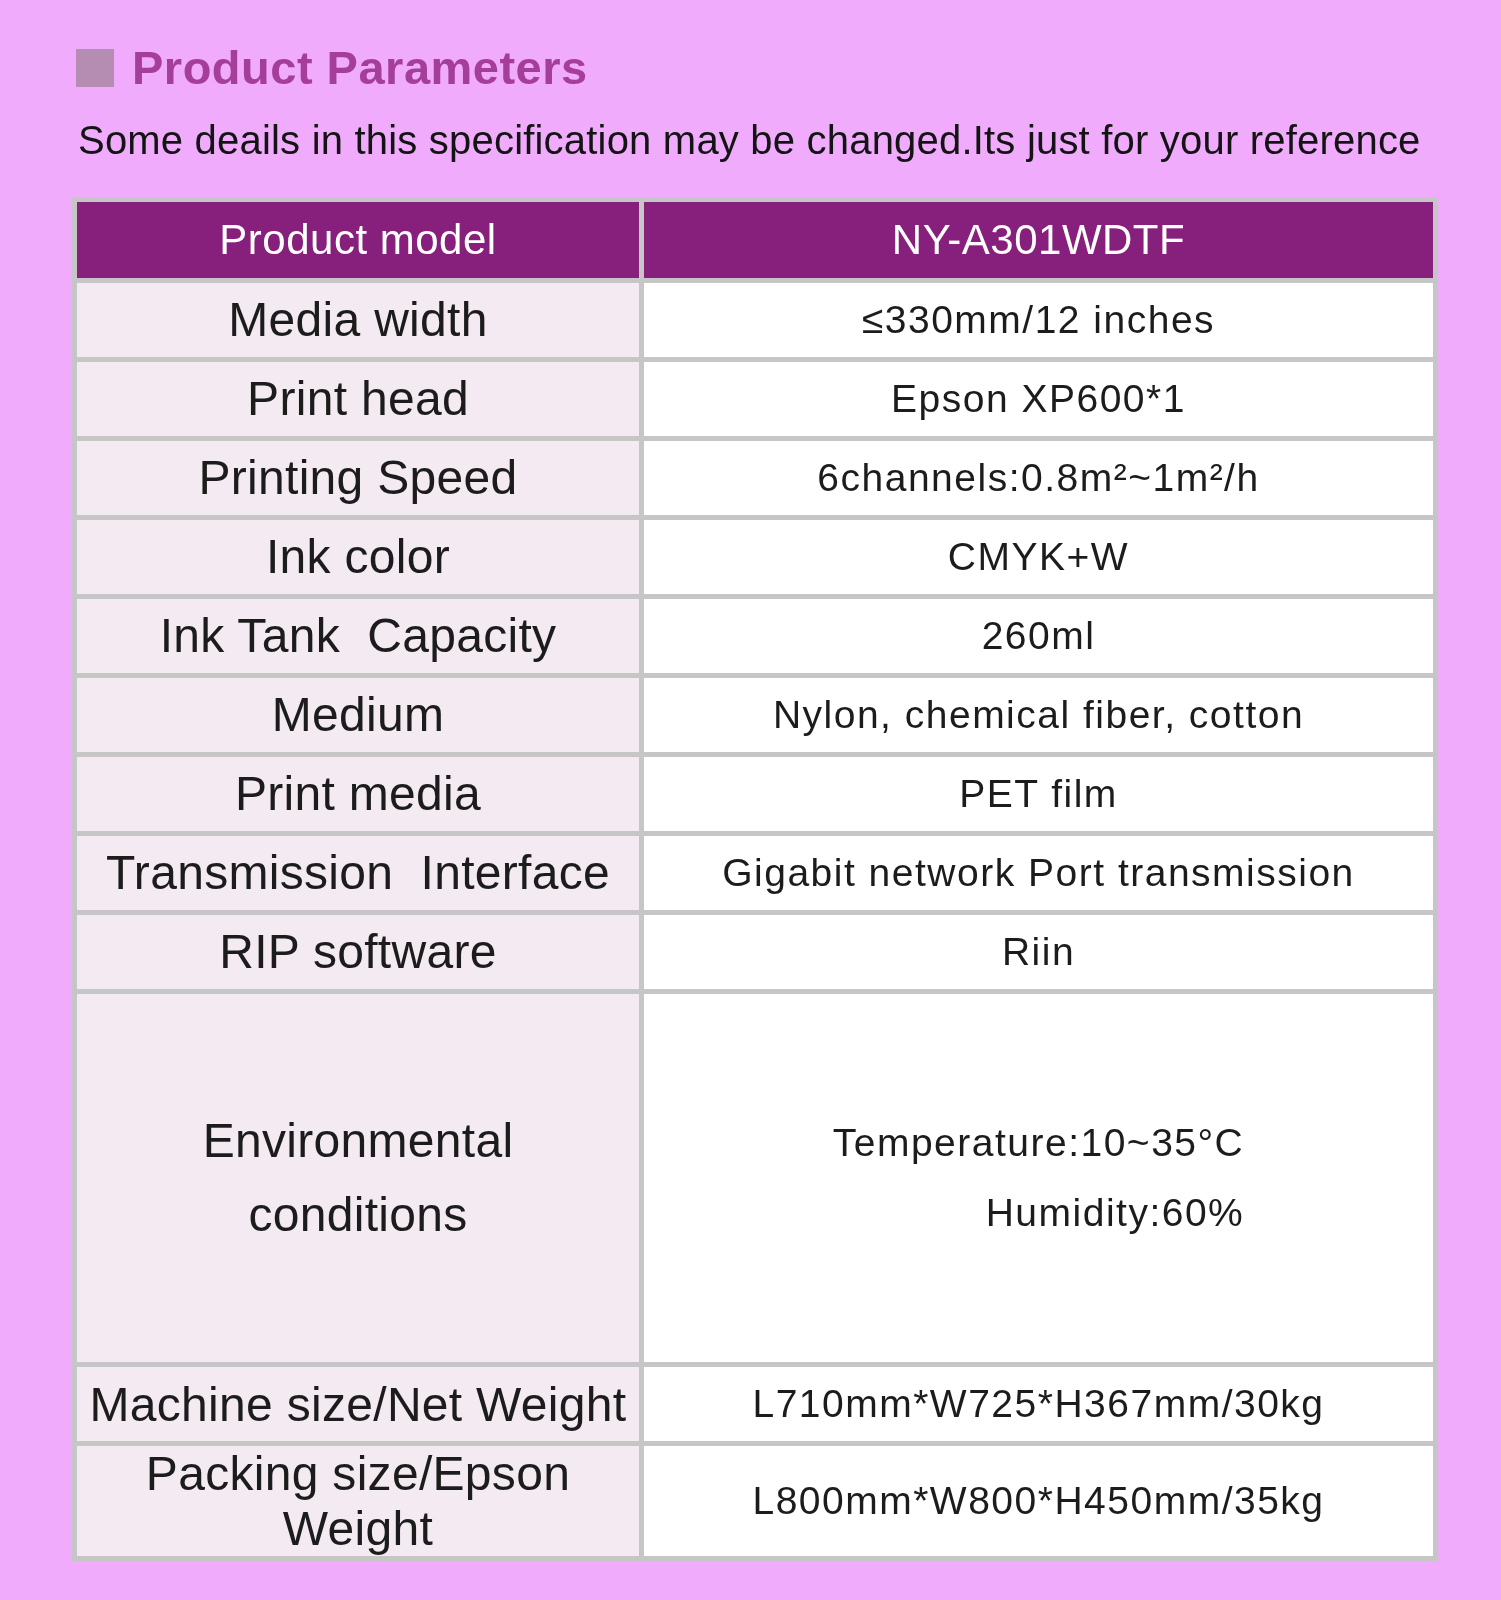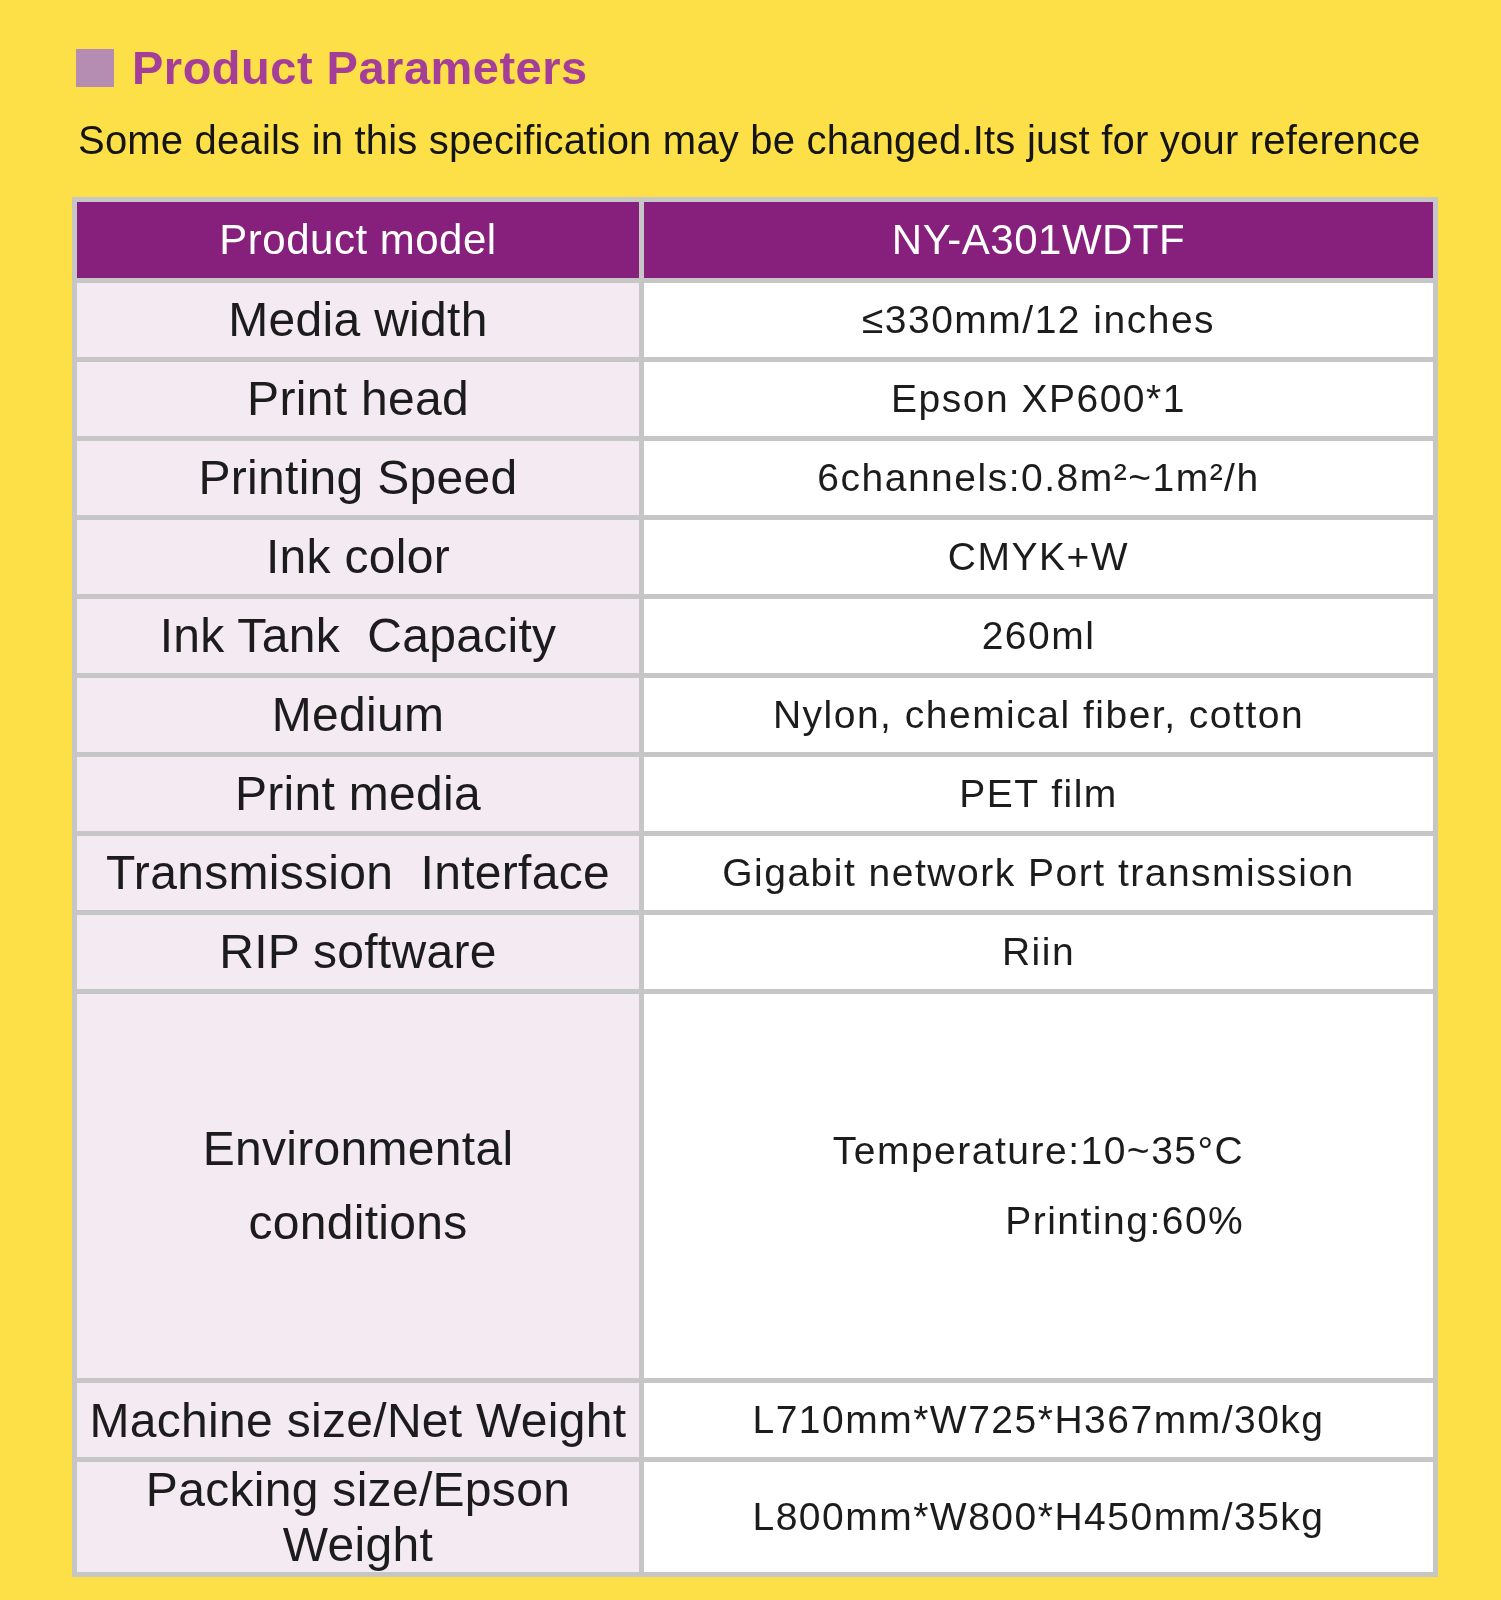--- a/index.html
+++ b/index.html
@@ -4,21 +4,21 @@
 <style>
   * { box-sizing: border-box; }
   html, body {
     margin: 0; padding: 0;
     background: #ffffff;
     font-family: "Liberation Sans", "DejaVu Sans", sans-serif;
   }
   .page {
     width: 1501px;
     height: 1600px;
-    background: #fde047;
+    background: #f0abfc;
     padding: 42px 68px 0 72px;
     position: relative;
   }
   .title-row {
     display: flex;
     align-items: center;
     gap: 18px;
     margin-left: 4px;
   }
   .title-bullet {
@@ -74,21 +74,21 @@
   }
   td.val {
     background: #ffffff;
     color: #1c1c1c;
     font-size: 39px;
     letter-spacing: 1.5px;
   }
   tr.env-row td { height: 173px; }
   .env-label {
     max-width: 360px;
-    margin: 8px auto;
+    margin: 0 auto;
     line-height: 1.55;
   }
   .env-value {
     display: inline-block;
     text-align: right;
     line-height: 1.8;
   }
 </style>
 </head>
 <body>
@@ -158,21 +158,21 @@
         <td class="val">Riin</td>
       </tr>
 
       <tr class="env-row">
         <td class="lbl">
           <div class="env-label">Environmental conditions</div>
         </td>
         <td class="val">
           <div class="env-value">
             <span>Temperature:10~35°C</span><br>
-            <span>Printing:60%</span>
+            <span>Humidity:60%</span>
           </div>
         </td>
       </tr>
 
 
       <tr>
         <td class="lbl">Machine size/Net Weight</td>
         <td class="val">L710mm*W725*H367mm/30kg</td>
       </tr>
 

